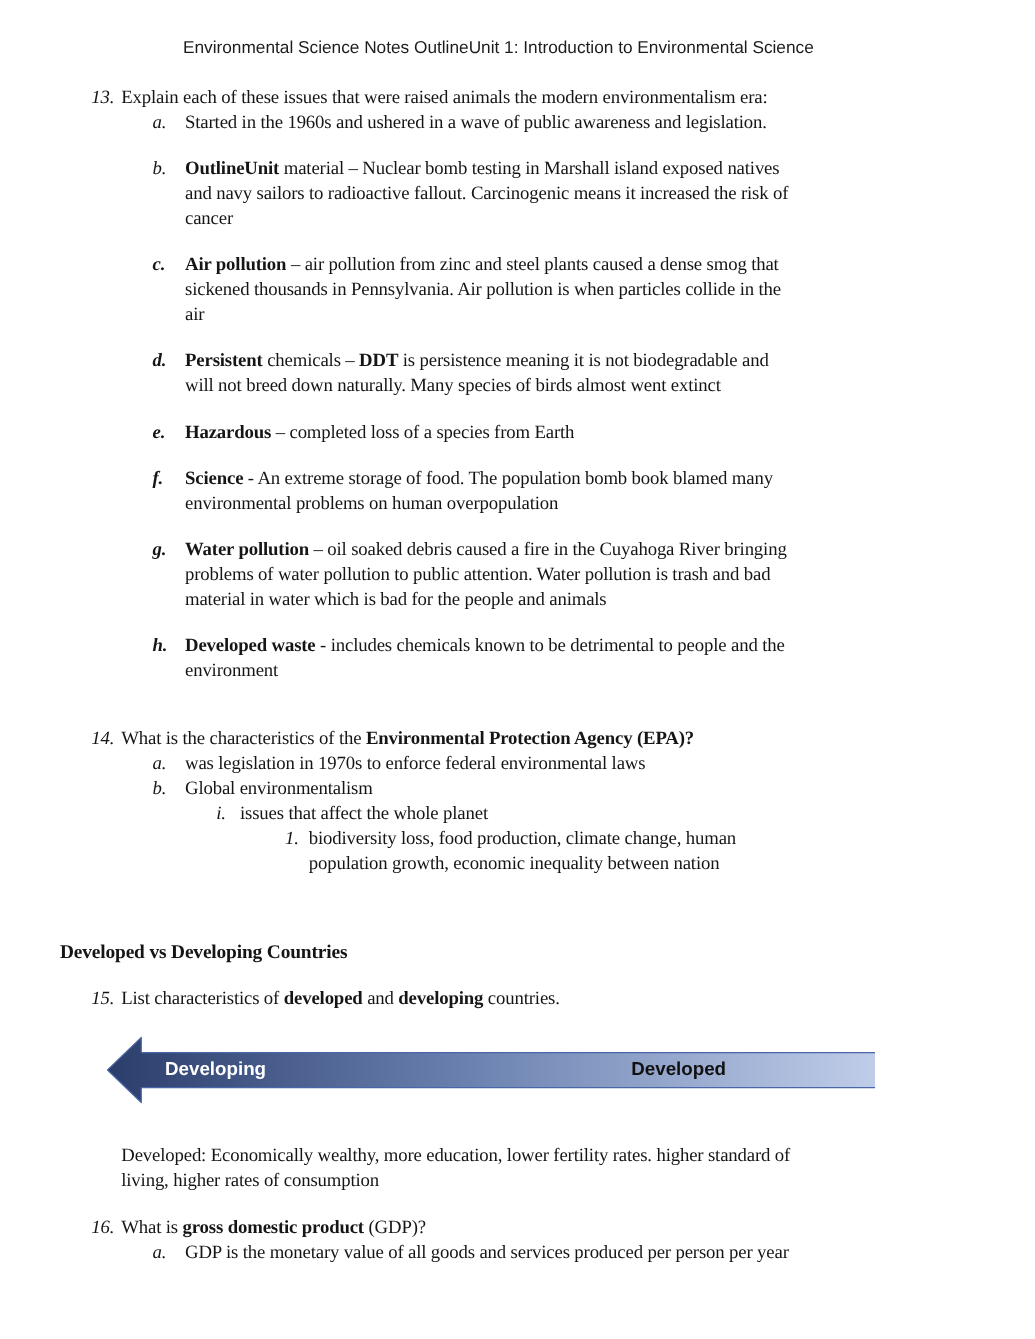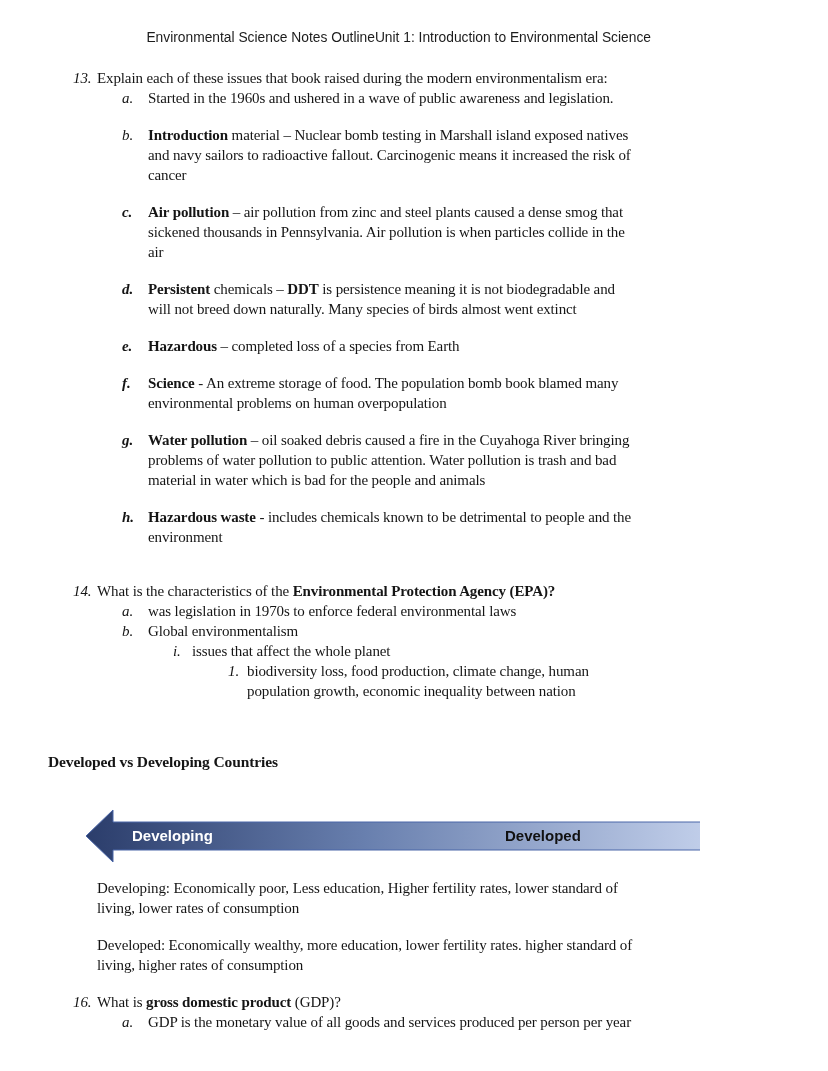--- a/index.html
+++ b/index.html
@@ -38,30 +38,30 @@
   .lbl-developed  { left:420px; color:#111111; }
 </style>
 </head>
 <body>
 
 <div class="page">
   <div class="header">Environmental Science Notes OutlineUnit 1: Introduction to Environmental Science</div>
   <div class="doc">
       <div class="item l0">
         <span class="marker">13.</span>
-        <div class="text"><span>Explain each of these issues that book raised during the modern environmentalism era:</span></div>
+        <div class="text"><span>Explain each of these issues that were raised animals the modern environmentalism era:</span></div>
       </div>
       <div class="item l1">
         <span class="marker">a.</span>
         <div class="text"><span>Started in the 1960s and ushered in a wave of public awareness and legislation.</span></div>
       </div>
       <div class="blank"></div>
       <div class="item l1">
         <span class="marker">b.</span>
-        <div class="text"><span class="bold">Introduction</span><span> material – Nuclear bomb testing in Marshall island exposed natives and navy sailors to radioactive fallout. Carcinogenic means it increased the risk of cancer</span></div>
+        <div class="text"><span class="bold">OutlineUnit</span><span> material – Nuclear bomb testing in Marshall island exposed natives and navy sailors to radioactive fallout. Carcinogenic means it increased the risk of cancer</span></div>
       </div>
       <div class="blank"></div>
       <div class="item l1">
         <span class="marker bold">c.</span>
         <div class="text"><span class="bold">Air pollution</span><span> – air pollution from zinc and steel plants caused a dense smog that sickened thousands in Pennsylvania. Air pollution is when particles collide in the air</span></div>
       </div>
       <div class="blank"></div>
       <div class="item l1">
         <span class="marker bold">d.</span>
         <div class="text"><span class="bold">Persistent</span><span> chemicals – </span><span class="bold">DDT</span><span> is persistence meaning it is not biodegradable and will not breed down naturally. Many species of birds almost went extinct</span></div>
@@ -77,21 +77,21 @@
         <div class="text"><span class="bold">Science</span><span> - An extreme storage of food. The population bomb book blamed many environmental problems on human overpopulation</span></div>
       </div>
       <div class="blank"></div>
       <div class="item l1">
         <span class="marker bold">g.</span>
         <div class="text"><span class="bold">Water pollution</span><span> – oil soaked debris caused a fire in the Cuyahoga River bringing problems of water pollution to public attention. Water pollution is trash and bad material in water which is bad for the people and animals</span></div>
       </div>
       <div class="blank"></div>
       <div class="item l1">
         <span class="marker bold">h.</span>
-        <div class="text"><span class="bold">Hazardous waste</span><span> - includes chemicals known to be detrimental to people and the environment</span></div>
+        <div class="text"><span class="bold">Developed waste</span><span> - includes chemicals known to be detrimental to people and the environment</span></div>
       </div>
       <div class="blank"></div>
       <div class="blank"></div>
       <div class="item l0">
         <span class="marker">14.</span>
         <div class="text"><span>What is the characteristics of the </span><span class="bold">Environmental Protection Agency (EPA)?</span></div>
       </div>
       <div class="item l1">
         <span class="marker">a.</span>
         <div class="text"><span>was legislation in 1970s to enforce federal environmental laws</span></div>
@@ -106,37 +106,38 @@
       </div>
       <div class="item l3">
         <span class="marker">1.</span>
         <div class="text"><span>biodiversity loss, food production, climate change, human population growth, economic inequality between nation</span></div>
       </div>
       <div class="blank"></div>
       <div class="blank"></div>
       <div class="blank"></div>
       <div class="heading">Developed vs Developing Countries</div>
       <div class="blank"></div>
+      <div class="item l0">
+        <span class="marker">15.</span>
+        <div class="text"><span>List characteristics of </span><span class="bold">developed</span><span> and </span><span class="bold">developing</span><span> countries.</span></div>
+      </div>
       <div class="arrow-fig" id="arrow-template" style="display: block;">
   <svg viewBox="0 0 663 58" aria-hidden="true">
     <defs>
       <linearGradient id="arrowGrad" x1="0" y1="0" x2="1" y2="0">
         <stop offset="0" id="grad-start" stop-color="#2b3d6b"></stop>
         <stop offset="0.42" id="grad-mid" stop-color="#687fae"></stop>
         <stop offset="1" id="grad-end" stop-color="#ccd8f1"></stop>
       </linearGradient>
     </defs>
     <polygon id="arrow-poly" stroke-width="1" stroke-linejoin="round" points="1,29 28,3 28,15 635,15 635,3 662,29 635,55 635,43 28,43 28,55" fill="url(#arrowGrad)" stroke="#4a66a8"></polygon>
   </svg>
   <div class="arrow-label lbl-developing">Developing</div>
   <div class="arrow-label lbl-developed">Developed</div>
 </div>
-      <div class="para">
-        <div class="text-inline"><span>Developing: Economically poor, Less education, Higher fertility rates, lower standard of living, lower rates of consumption</span></div>
-      </div>
       <div class="blank"></div>
       <div class="para">
         <div class="text-inline"><span>Developed: Economically wealthy, more education, lower fertility rates. higher standard of living, higher rates of consumption</span></div>
       </div>
       <div class="blank"></div>
       <div class="item l0">
         <span class="marker">16.</span>
         <div class="text"><span>What is </span><span class="bold">gross domestic product</span><span> (GDP)?</span></div>
       </div>
       <div class="item l1">

